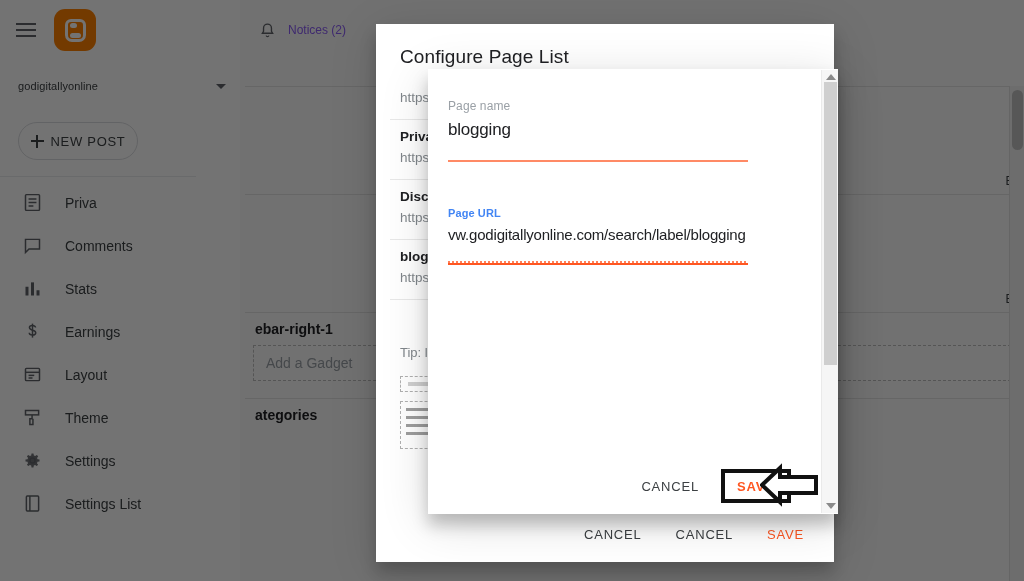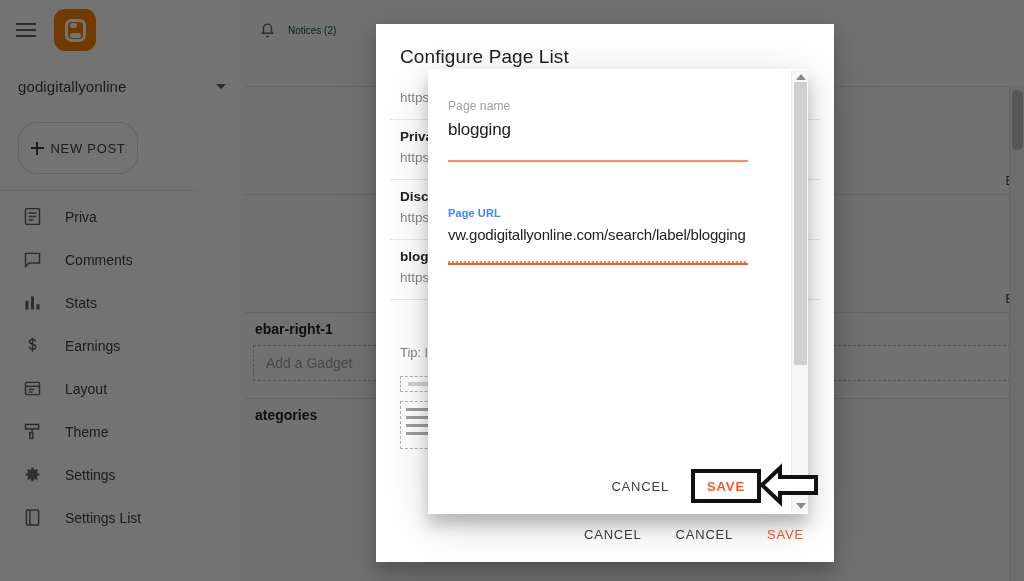--- a/index.html
+++ b/index.html
@@ -58,32 +58,32 @@
     content: ""; position: absolute;
     left: 2px; bottom: 1px; width: 11px; height: 5px;
     background: #ffffff; border-radius: 3px;
   }
 
   .blog-select {
     height: 52px; display: flex; align-items: center;
     padding: 0 14px 0 18px; cursor: pointer;
   }
   .blog-select .bname {
-    flex: 1; font-size: 15px; color: #3c4043; letter-spacing: .1px;
+    flex: 1; font-size: 11px; color: #3c4043; letter-spacing: .1px;
   }
   .caret-dn {
     width: 0; height: 0;
     border-left: 5px solid transparent;
     border-right: 5px solid transparent;
     border-top: 5px solid #5f6368;
   }
 
   .newpost {
     margin: 10px 0 0 18px;
-    width: 120px; height: 52px;
+    width: 120px; height: 38px;
     border: 1px solid #dadce0; border-radius: 19px;
     display: flex; align-items: center; justify-content: center;
     gap: 7px; cursor: pointer; background: #fff;
   }
   .newpost .plus {
     position: relative; width: 13px; height: 13px;
   }
   .newpost .plus::before, .newpost .plus::after {
     content: ""; position: absolute; background: #3c4043;
   }
@@ -106,21 +106,21 @@
   .main {
     position: absolute; left: 240px; top: 0;
     width: 784px; height: 581px; background: #fafafa;
   }
   .topbar {
     height: 60px; display: flex; align-items: center;
     padding-left: 18px; gap: 11px;
   }
   .topbar .notice-ico { width: 19px; height: 19px; color: #5f6368; }
   .topbar .notice-ico svg { display:block; width:19px; height:19px; }
-  .topbar .notice-lbl { font-size: 10px; color: #14532d; }
+  .topbar .notice-lbl { font-size: 12px; color: #8b5cf6; }
 
   .layout-head {
     padding: 8px 0 16px 0; text-align: center;
   }
   .layout-head .blurb { font-size: 14px; color: #3c4043; white-space: nowrap; }
 
   .layout-canvas {
     position: absolute; left: 5px; top: 86px;
     width: 779px; bottom: 0;
     background: #fafafa;
@@ -198,21 +198,21 @@
     position: absolute; left: 0; right: 0; bottom: 0; height: 56px;
     display: flex; align-items: center; justify-content: flex-end;
     gap: 34px; padding-right: 30px;
   }
   .od-footer .act { font-size: 13px; letter-spacing: .8px; cursor: pointer; color: #3c4043; }
   .od-footer .act.save { color: #ff5722; }
 
   
   #inner-dialog {
     position: absolute; left: 428px; top: 69px;
-    width: 380px; height: 445px;
+    width: 410px; height: 445px;
     background: #ffffff;
     box-shadow: 0 11px 15px rgba(0,0,0,.22), 0 9px 46px rgba(0,0,0,.14);
   }
   .id-fields { padding: 30px 16px 0 20px; }
   .fld { position: relative; }
   .fld .flabel {
     font-size: 12px; color: #9aa0a6; letter-spacing: .1px; margin-bottom: 7px; display: block;
   }
   .fld .flabel.focused { color: #4285f4; font-weight: 700; font-size: 11px; }
   .fld .fvalue {

